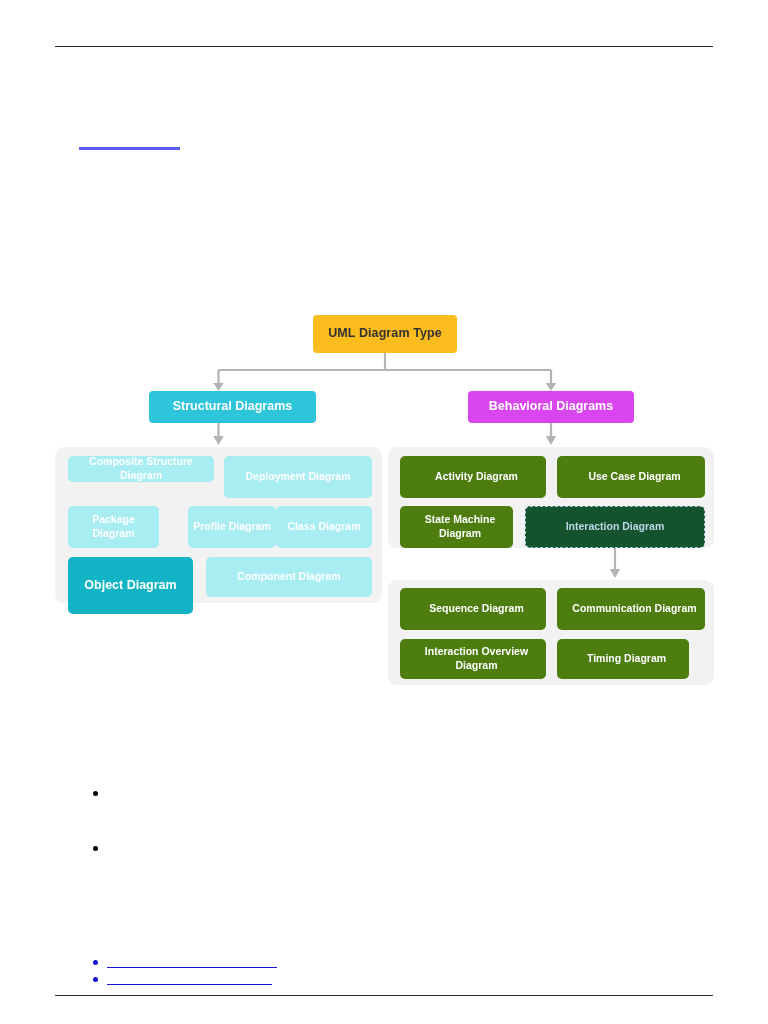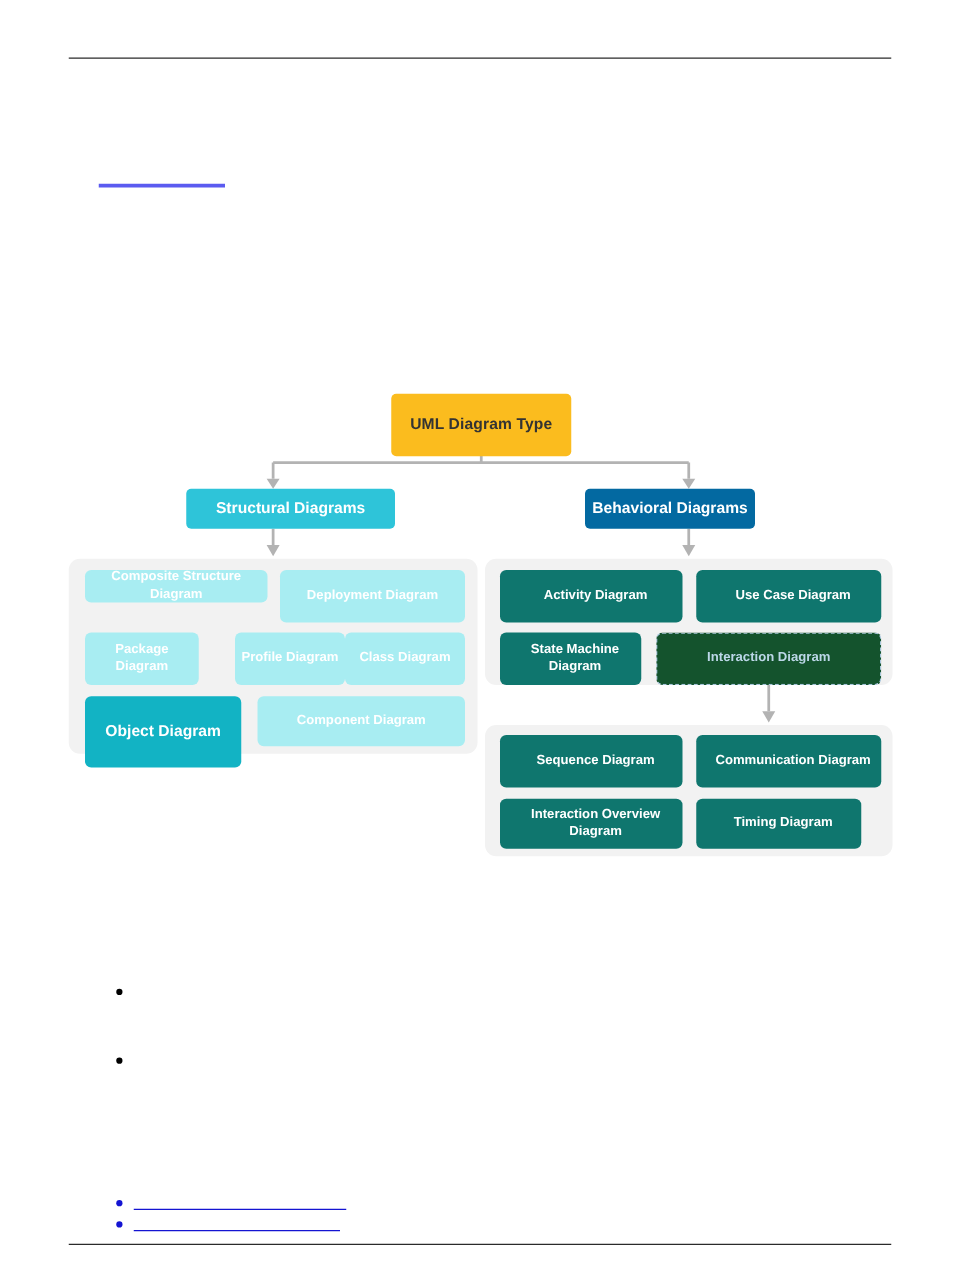--- a/index.html
+++ b/index.html
@@ -95,21 +95,21 @@
     text-align: center;
     border-radius: 4px;
     line-height: 1.22;
   }
 
   
   .node-root {
     left: 313px;
     top: 20px;
     width: 144px;
-    height: 50px;
+    height: 38px;
     background: #fbbc1e;
     color: #333333;
     font-size: 12.5px;
     font-weight: bold;
     letter-spacing: 0.1px;
   }
 
   
   .node-structural {
     left: 135px;
@@ -118,23 +118,23 @@
     height: 32px;
     background: #2ec4d9;
     color: #ffffff;
     font-size: 12.5px;
     font-weight: bold;
     margin-left: 14px;
   }
   .node-behavioral {
     left: 468px;
     top: 96px;
-    width: 136px;
+    width: 166px;
     height: 32px;
-    background: #0369a1;
+    background: #d946ef;
     color: #ffffff;
     font-size: 12.5px;
     font-weight: bold;
   }
 
   
   .panel {
     position: absolute;
     box-sizing: border-box;
     background: #f2f2f2;
@@ -175,21 +175,21 @@
   }
   .chip.cyan {
     background: #a8edf2;
     color: #ffffff;
   }
   .chip.cyan-solid {
     background: #12b3c4;
     color: #ffffff;
   }
   .chip.blue {
-    background: #0f766e;
+    background: #4d7c0f;
     color: #ffffff;
     padding-left: 12px;
   }
   .chip.dashed {
     background: #14532d;
     color: #bcd7e8;
     border: 1.4px dashed #a8c6dc;
   }
 
   

